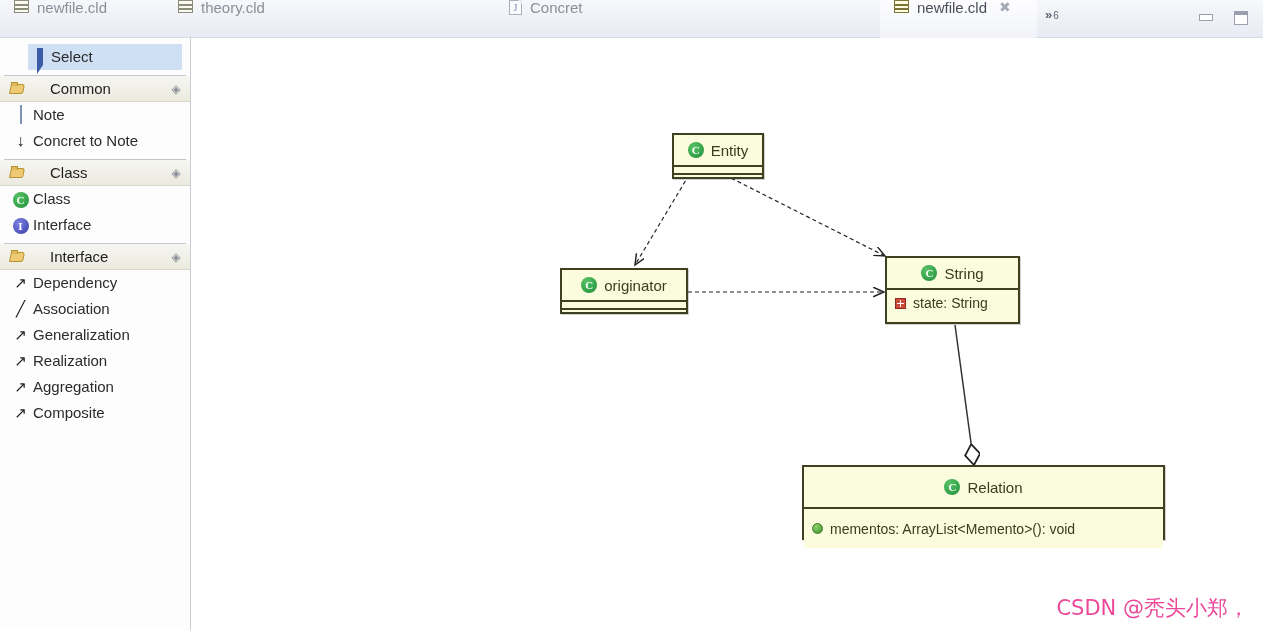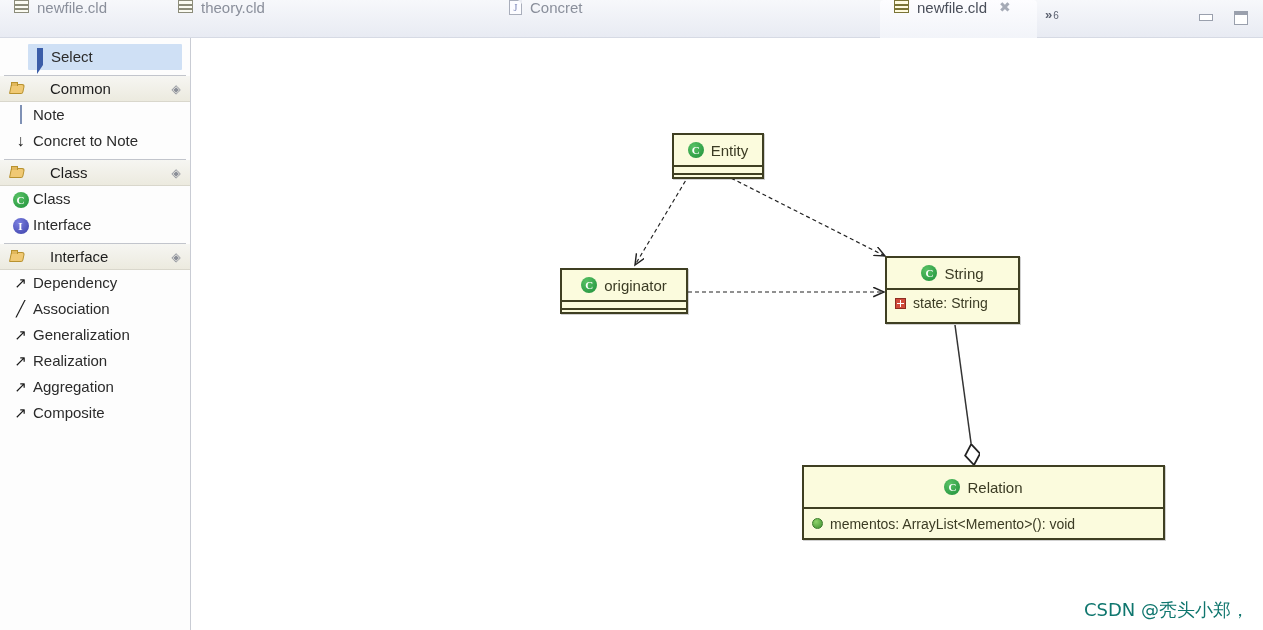--- a/index.html
+++ b/index.html
@@ -349,22 +349,22 @@
   svg.links {
     position: absolute;
     left: 0; top: 0;
     width: 1071px; height: 592px;
     pointer-events: none;
   }
 
   .watermark {
     position: absolute;
     right: 14px; bottom: 8px;
-    font-size: 18px;
-    color: #0f766e;
+    font-size: 21px;
+    color: #ec4899;
     font-family: "DejaVu Sans", sans-serif;
     white-space: nowrap;
   }
 </style>
 </head>
 <body>
 
 <div class="tabbar">
 
   <div class="tab" style="left:0px;width:150px;">
@@ -528,20 +528,20 @@
       <span>state: String</span>
     </div>
   </div>
 
   <div class="uml" style="left:610px; top:427px; width:363px; height:75px;">
     <div class="uml-title" style="height:40px;">
       <span class="circ green">C</span>
       <span>Relation</span>
     </div>
     <div class="uml-div"></div>
-    <div class="uml-row" style="height:29px;align-items:center;">
+    <div class="uml-row" style="height:39px;align-items:center;">
       <span class="vis-dot"></span>
       <span>mementos: ArrayList&lt;Memento&gt;(): void</span>
     </div>
   </div>
 
   <div class="watermark">CSDN @秃头小郑，</div>
 </div>
 
 </body></html>

